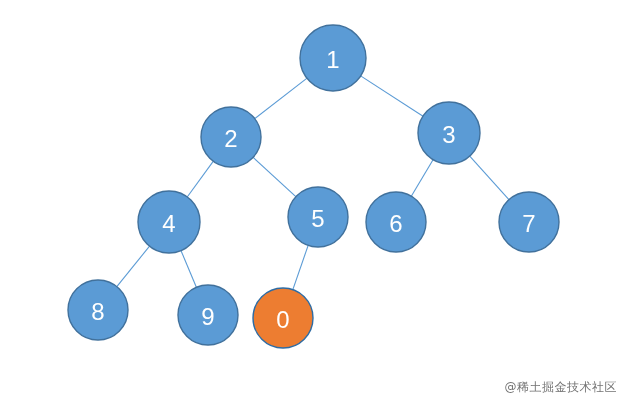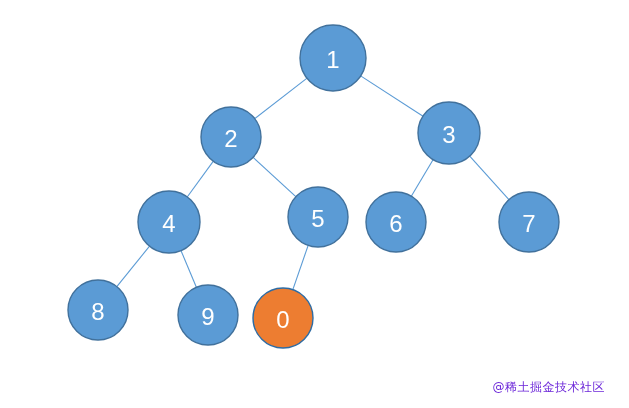--- a/index.html
+++ b/index.html
@@ -35,23 +35,23 @@
   }
   .node-label {
     fill: #ffffff;
     font-family: "Liberation Sans", sans-serif;
     font-size: 24px;
     text-anchor: middle;
     dominant-baseline: central;
   }
   .watermark {
     position: absolute;
-    right: 24px;
+    right: 12px;
     bottom: 12px;
-    color: #6d28d9;
+    color: #737373;
     font-size: 12px;
     font-family: "DejaVu Sans", sans-serif;
     letter-spacing: 0.5px;
     white-space: nowrap;
     user-select: none;
   }
 </style>
 </head>
 <body>
 

